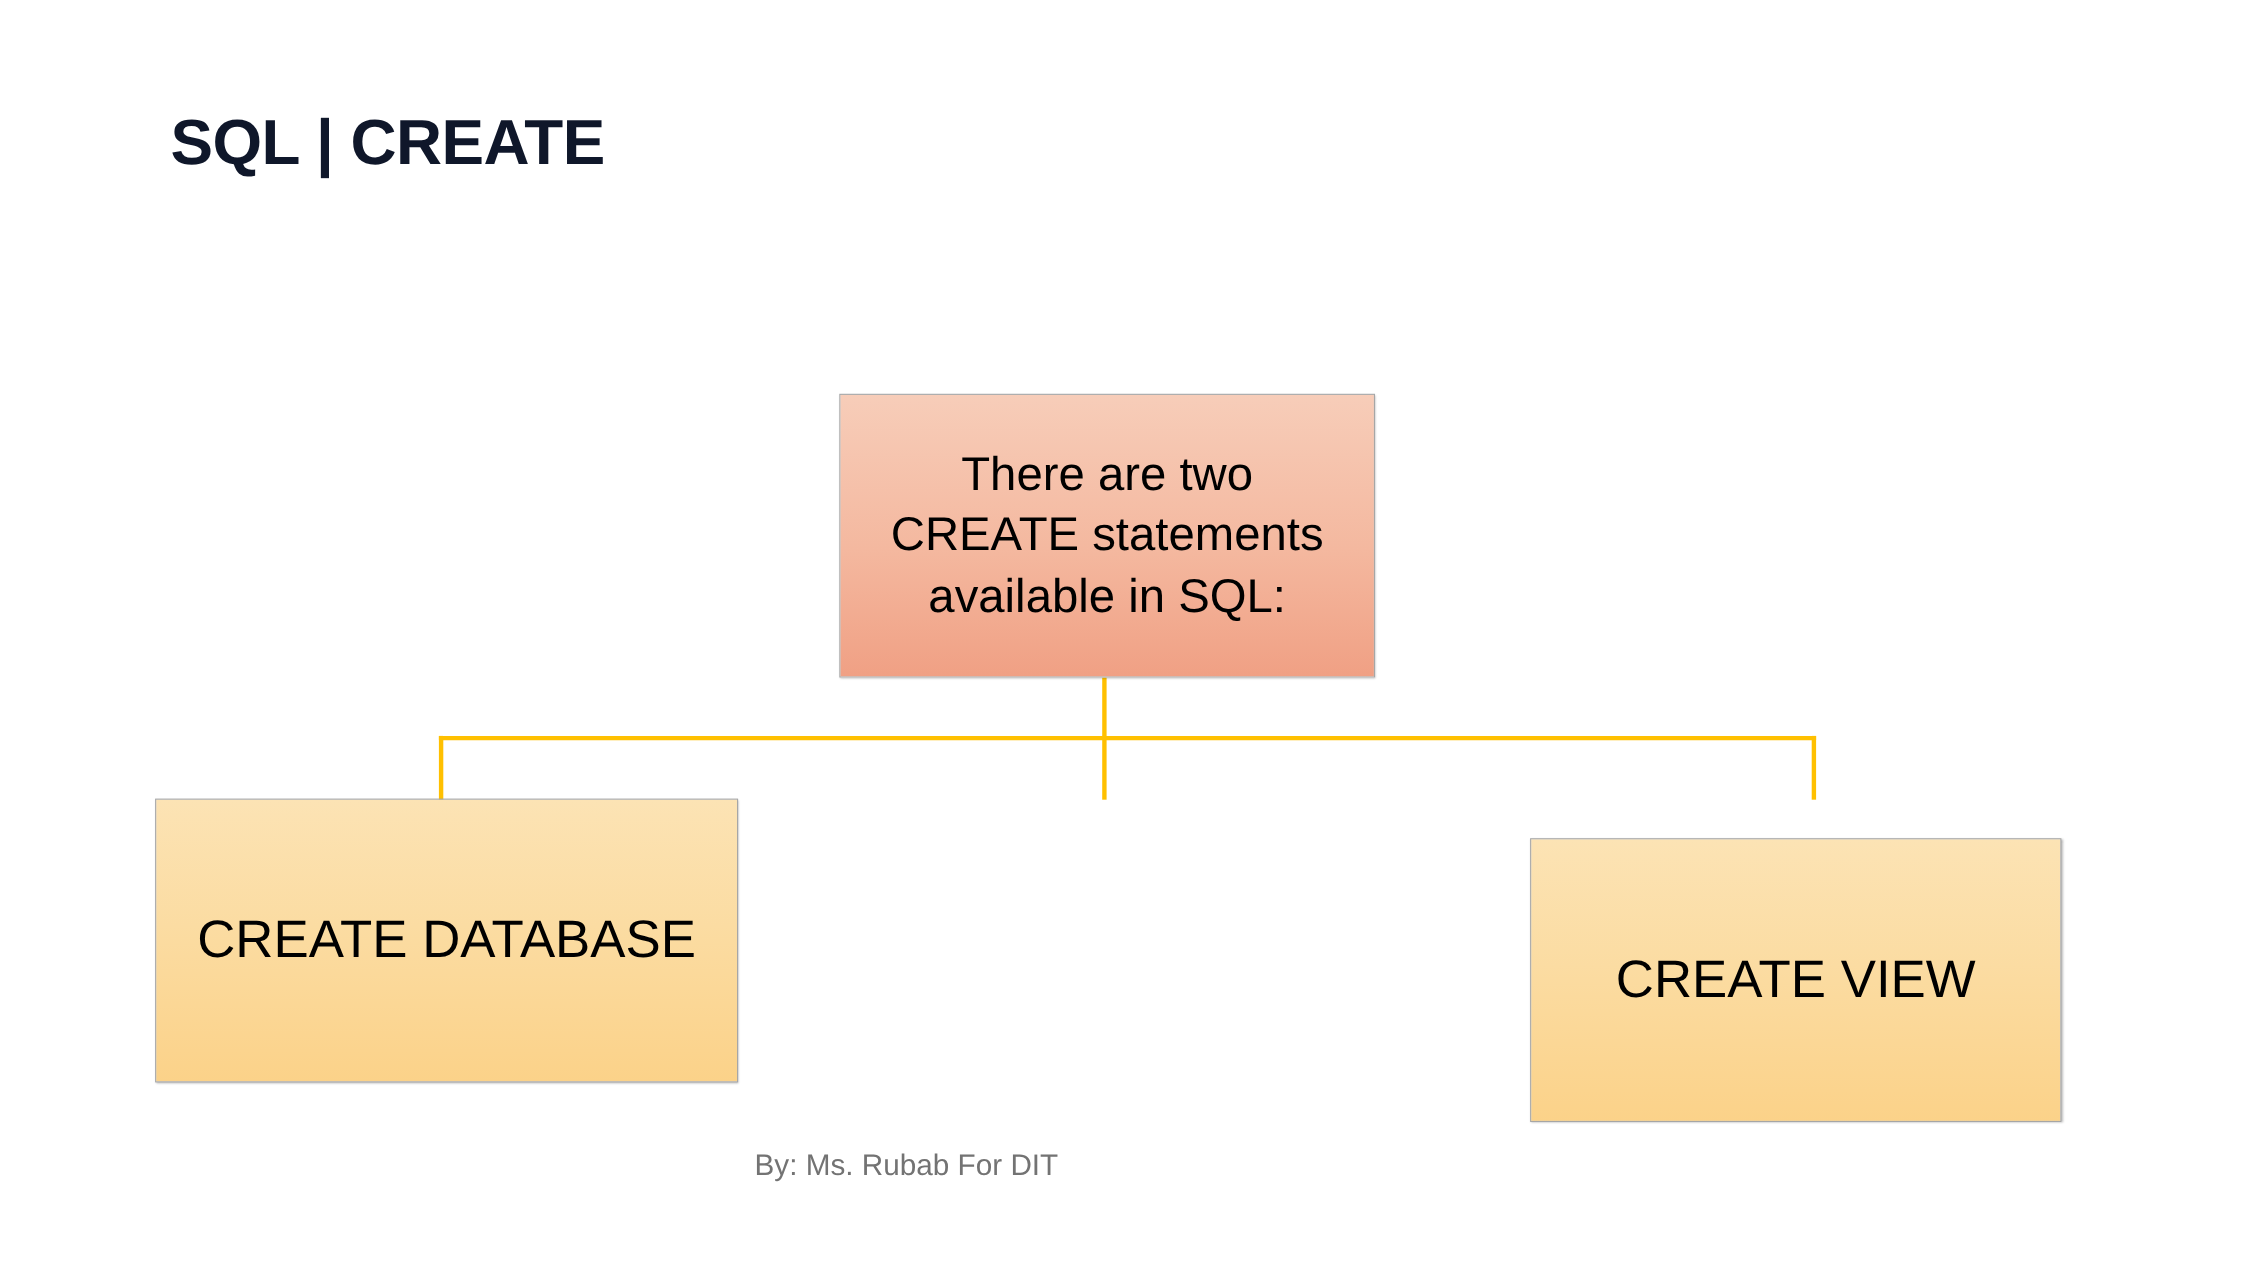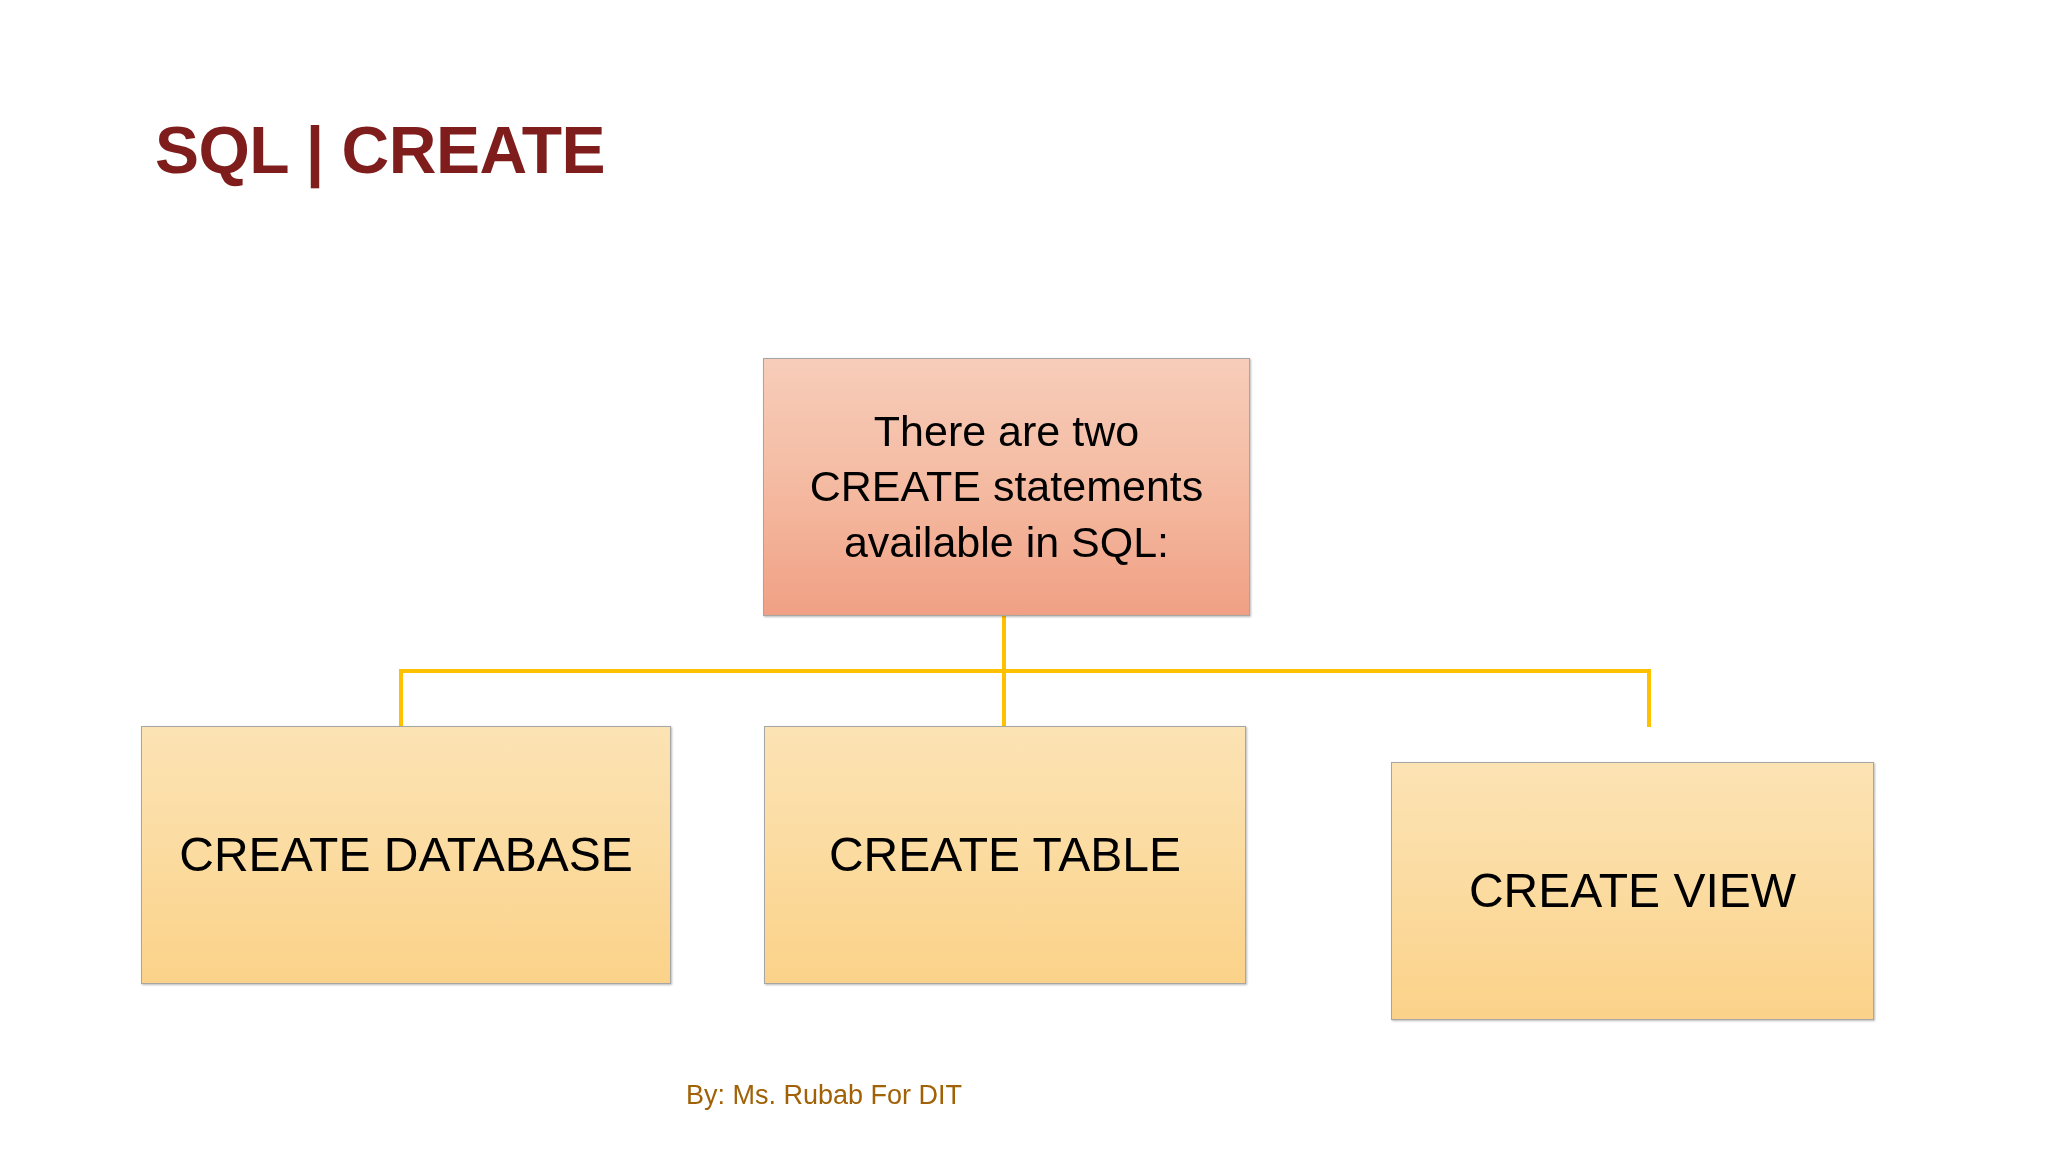--- a/index.html
+++ b/index.html
@@ -18,25 +18,25 @@
     position: relative;
     width: 2048px;
     height: 1152px;
     background: #ffffff;
   }
 
   
   .slide-title {
     position: absolute;
     left: 155px;
-    top: 116px;
+    top: 100px;
     font-family: "Liberation Sans", sans-serif;
-    font-size: 66px;
+    font-size: 58px;
     font-weight: bold;
-    color: #7f1d1d;
+    color: #0f172a;
     letter-spacing: -0.5px;
     line-height: 1.05;
     white-space: pre;
   }
 
   
   .connectors {
     position: absolute;
     left: 0;
     top: 0;
@@ -92,26 +92,26 @@
   }
 
   .node-db   { left: 141px;  width: 530px; }
   .node-tbl  { left: 764px;  width: 482px; }
   .node-view { left: 1391px; width: 483px; margin-top: 36px; }
 
   
   .footer {
     position: absolute;
     left: 0;
-    top: 1080px;
+    top: 1044px;
     width: 1648px;
     text-align: center;
     font-family: "Liberation Sans", sans-serif;
     font-size: 27px;
-    color: #a16207;
+    color: #737373;
   }
 </style>
 </head>
 <body>
 
 <div class="slide">
 
   <div class="slide-title">SQL | CREATE</div>
 
   <svg class="connectors" viewBox="0 0 2048 1152" width="2048" height="1152">
@@ -130,23 +130,20 @@
   <div class="node node-root">
     <div class="node-label">There are two
 CREATE statements
 available in SQL:</div>
   </div>
 
   <div class="node node-leaf node-db">
     <div class="node-label">CREATE DATABASE</div>
   </div>
 
-  <div class="node node-leaf node-tbl">
-    <div class="node-label">CREATE TABLE</div>
-  </div>
 
   <div class="node node-leaf node-view">
     <div class="node-label">CREATE VIEW</div>
   </div>
 
   <div class="footer">By: Ms. Rubab For DIT</div>
 
 </div>
 
 </body></html>

